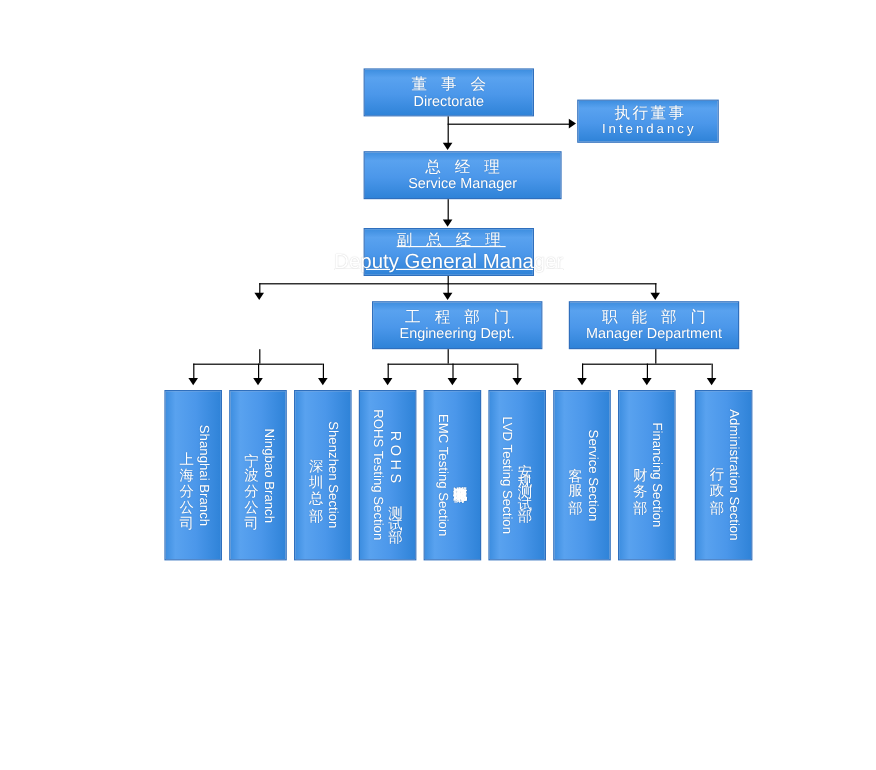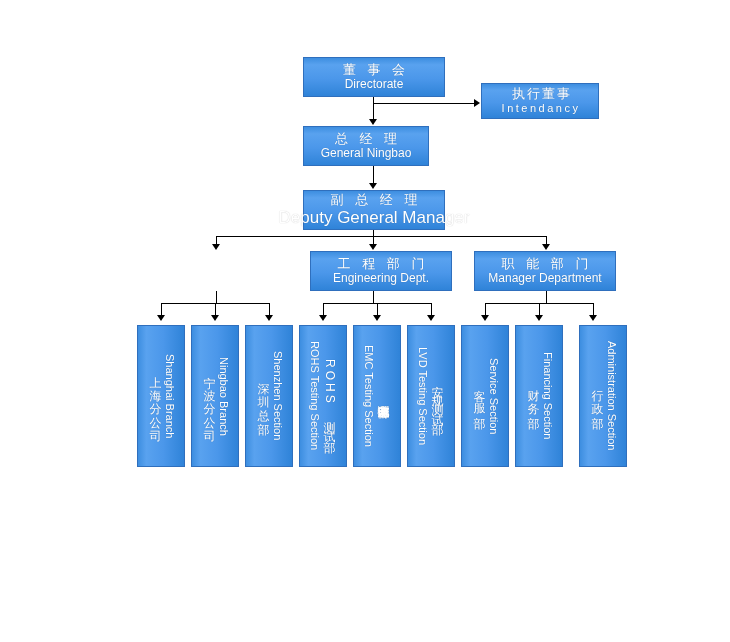--- a/index.html
+++ b/index.html
@@ -94,29 +94,29 @@
   <div class="node intendancy" style="left:481px;top:83px;width:118px;height:36px;">
     <div class="cn" style="letter-spacing:2px;">执行董事</div>
     <div class="en">Intendancy</div>
   </div>
 
   <div class="vline" style="left:373px;top:97px;height:26px;"></div>
   <div class="hline" style="left:373px;top:103px;width:102px;"></div>
   <div class="arrow-right" style="left:474px;top:99px;"></div>
   <div class="arrow" style="left:369px;top:119px;"></div>
 
-  <div class="node" style="left:303px;top:126px;width:126px;height:40px;">
+  <div class="node" style="left:303px;top:126px;width:165px;height:40px;">
     <div class="cn">总 经 理</div>
-    <div class="en">General Ningbao</div>
+    <div class="en">Service Manager</div>
   </div>
 
   <div class="vline" style="left:373px;top:166px;height:21px;"></div>
   <div class="arrow" style="left:369px;top:183px;"></div>
 
-  <div class="node" style="left:303px;top:190px;width:142px;height:40px;">
+  <div class="node" style="left:303px;top:190px;width:142px;height:40px;text-decoration:underline;">
     <div class="cn">副 总 经 理</div>
     <div class="en" style="font-size:17px;">Deputy General Manager</div>
   </div>
 
   <div class="vline" style="left:373px;top:230px;height:7px;"></div>
   <div class="hline" style="left:216px;top:236px;width:331px;"></div>
   <div class="vline" style="left:216px;top:236px;height:10px;"></div>
   <div class="vline" style="left:373px;top:236px;height:10px;"></div>
   <div class="vline" style="left:546px;top:236px;height:10px;"></div>
   <div class="arrow" style="left:212px;top:244px;"></div>

